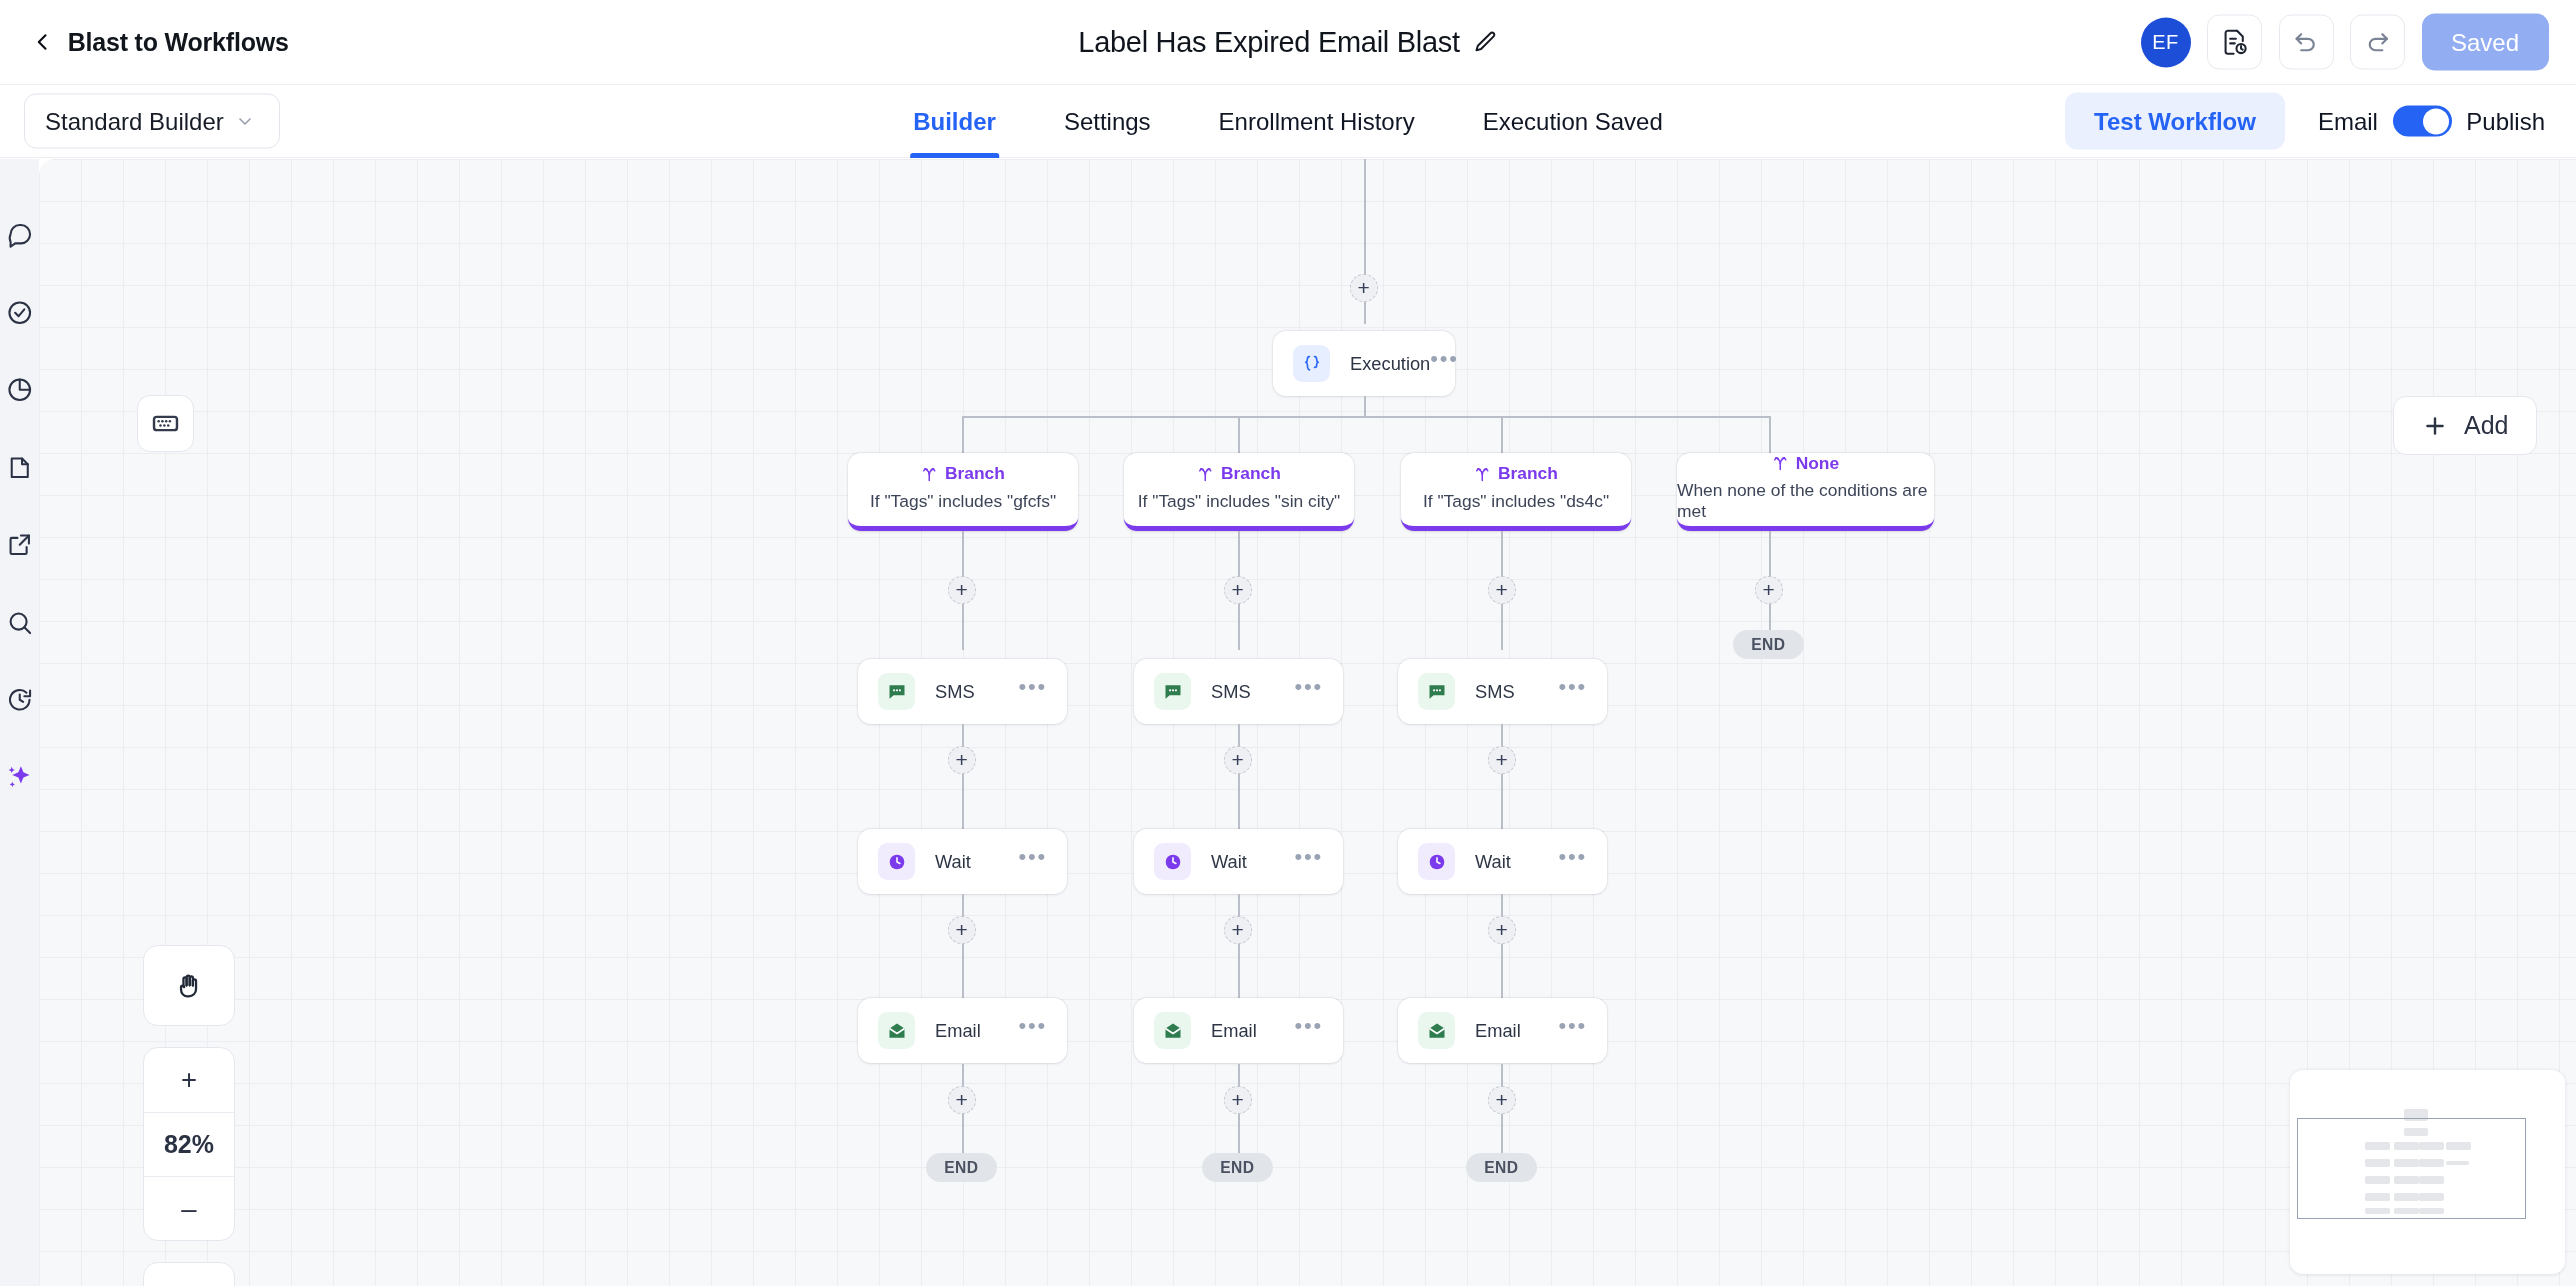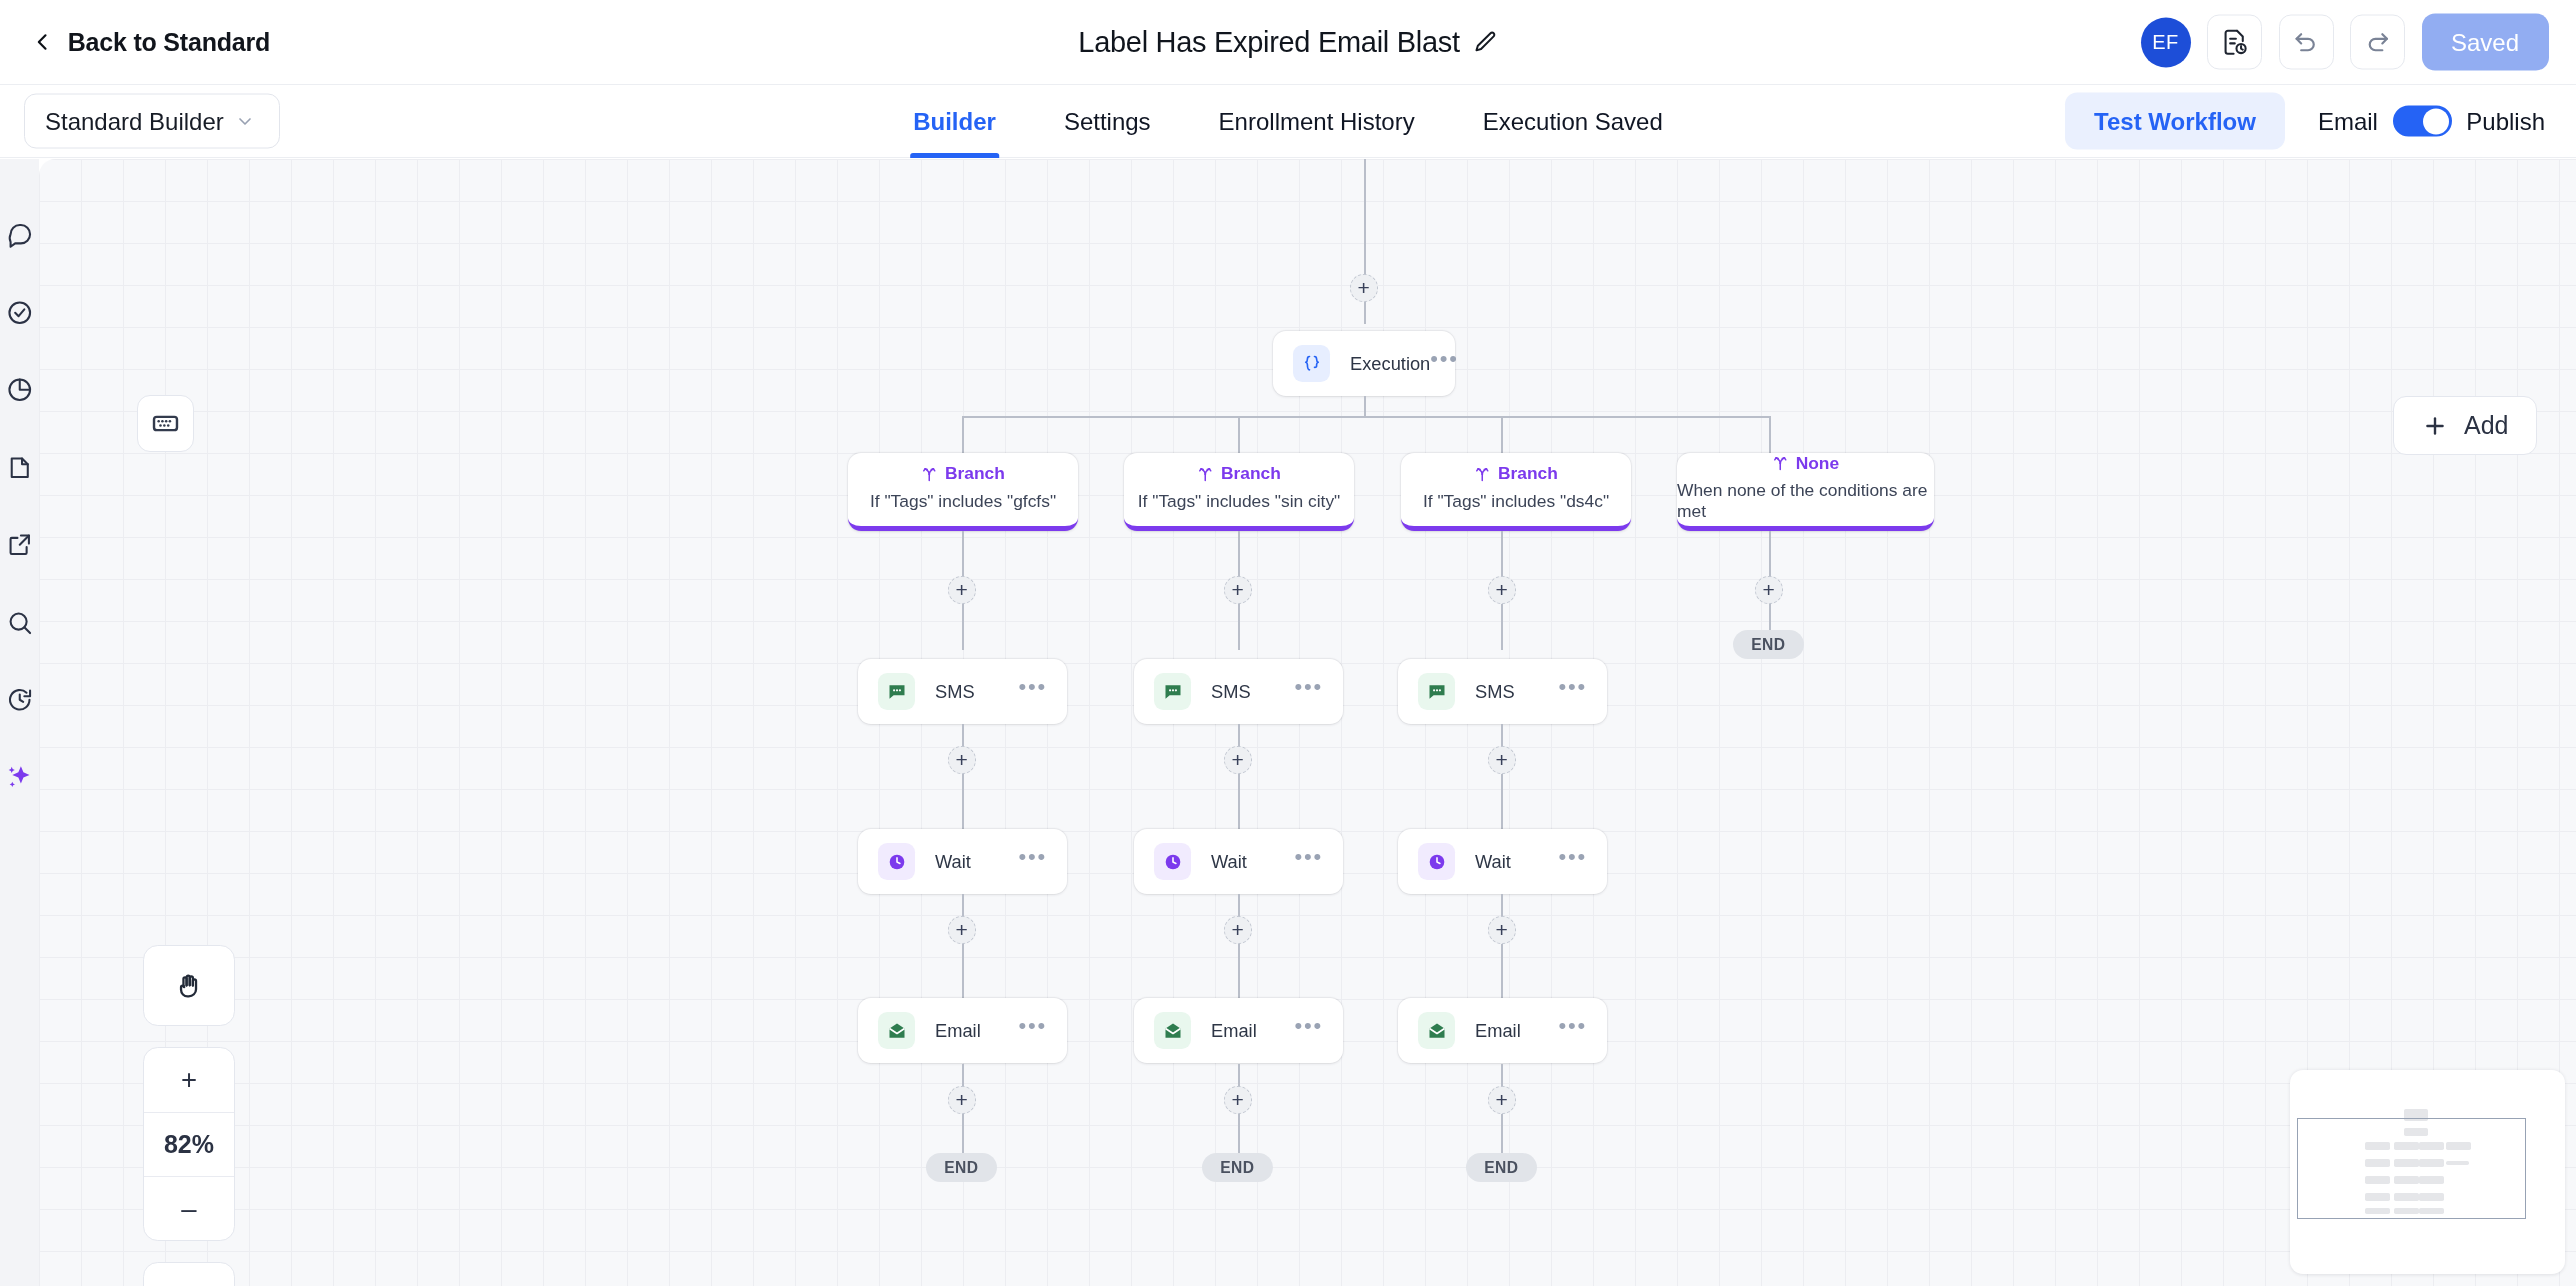--- a/index.html
+++ b/index.html
@@ -219,21 +219,21 @@
 </head>
 <body>
 
 <div id="app">
 
   <div class="topbar">
     <div class="back-btn">
       <svg class="chev" viewBox="0 0 24 24" fill="none" stroke="#0d1117" stroke-width="2.6" stroke-linecap="round" stroke-linejoin="round">
         <polyline points="15 4 7 12 15 20"></polyline>
       </svg>
-      <span class="back-label">Back to Standard</span>
+      <span class="back-label">Blast to Workflows</span>
     </div>
 
     <div class="title-wrap">
       <span class="wf-title">Label Has Expired Email Blast</span>
       <svg class="pencil" viewBox="0 0 24 24" fill="none" stroke="#151a22" stroke-width="1.9" stroke-linecap="round" stroke-linejoin="round">
         <path d="M17.5 3.6a2.1 2.1 0 0 1 3 3L8.4 18.7 4 20l1.3-4.4z"></path>
       </svg>
     </div>
 
     <div class="top-right">

